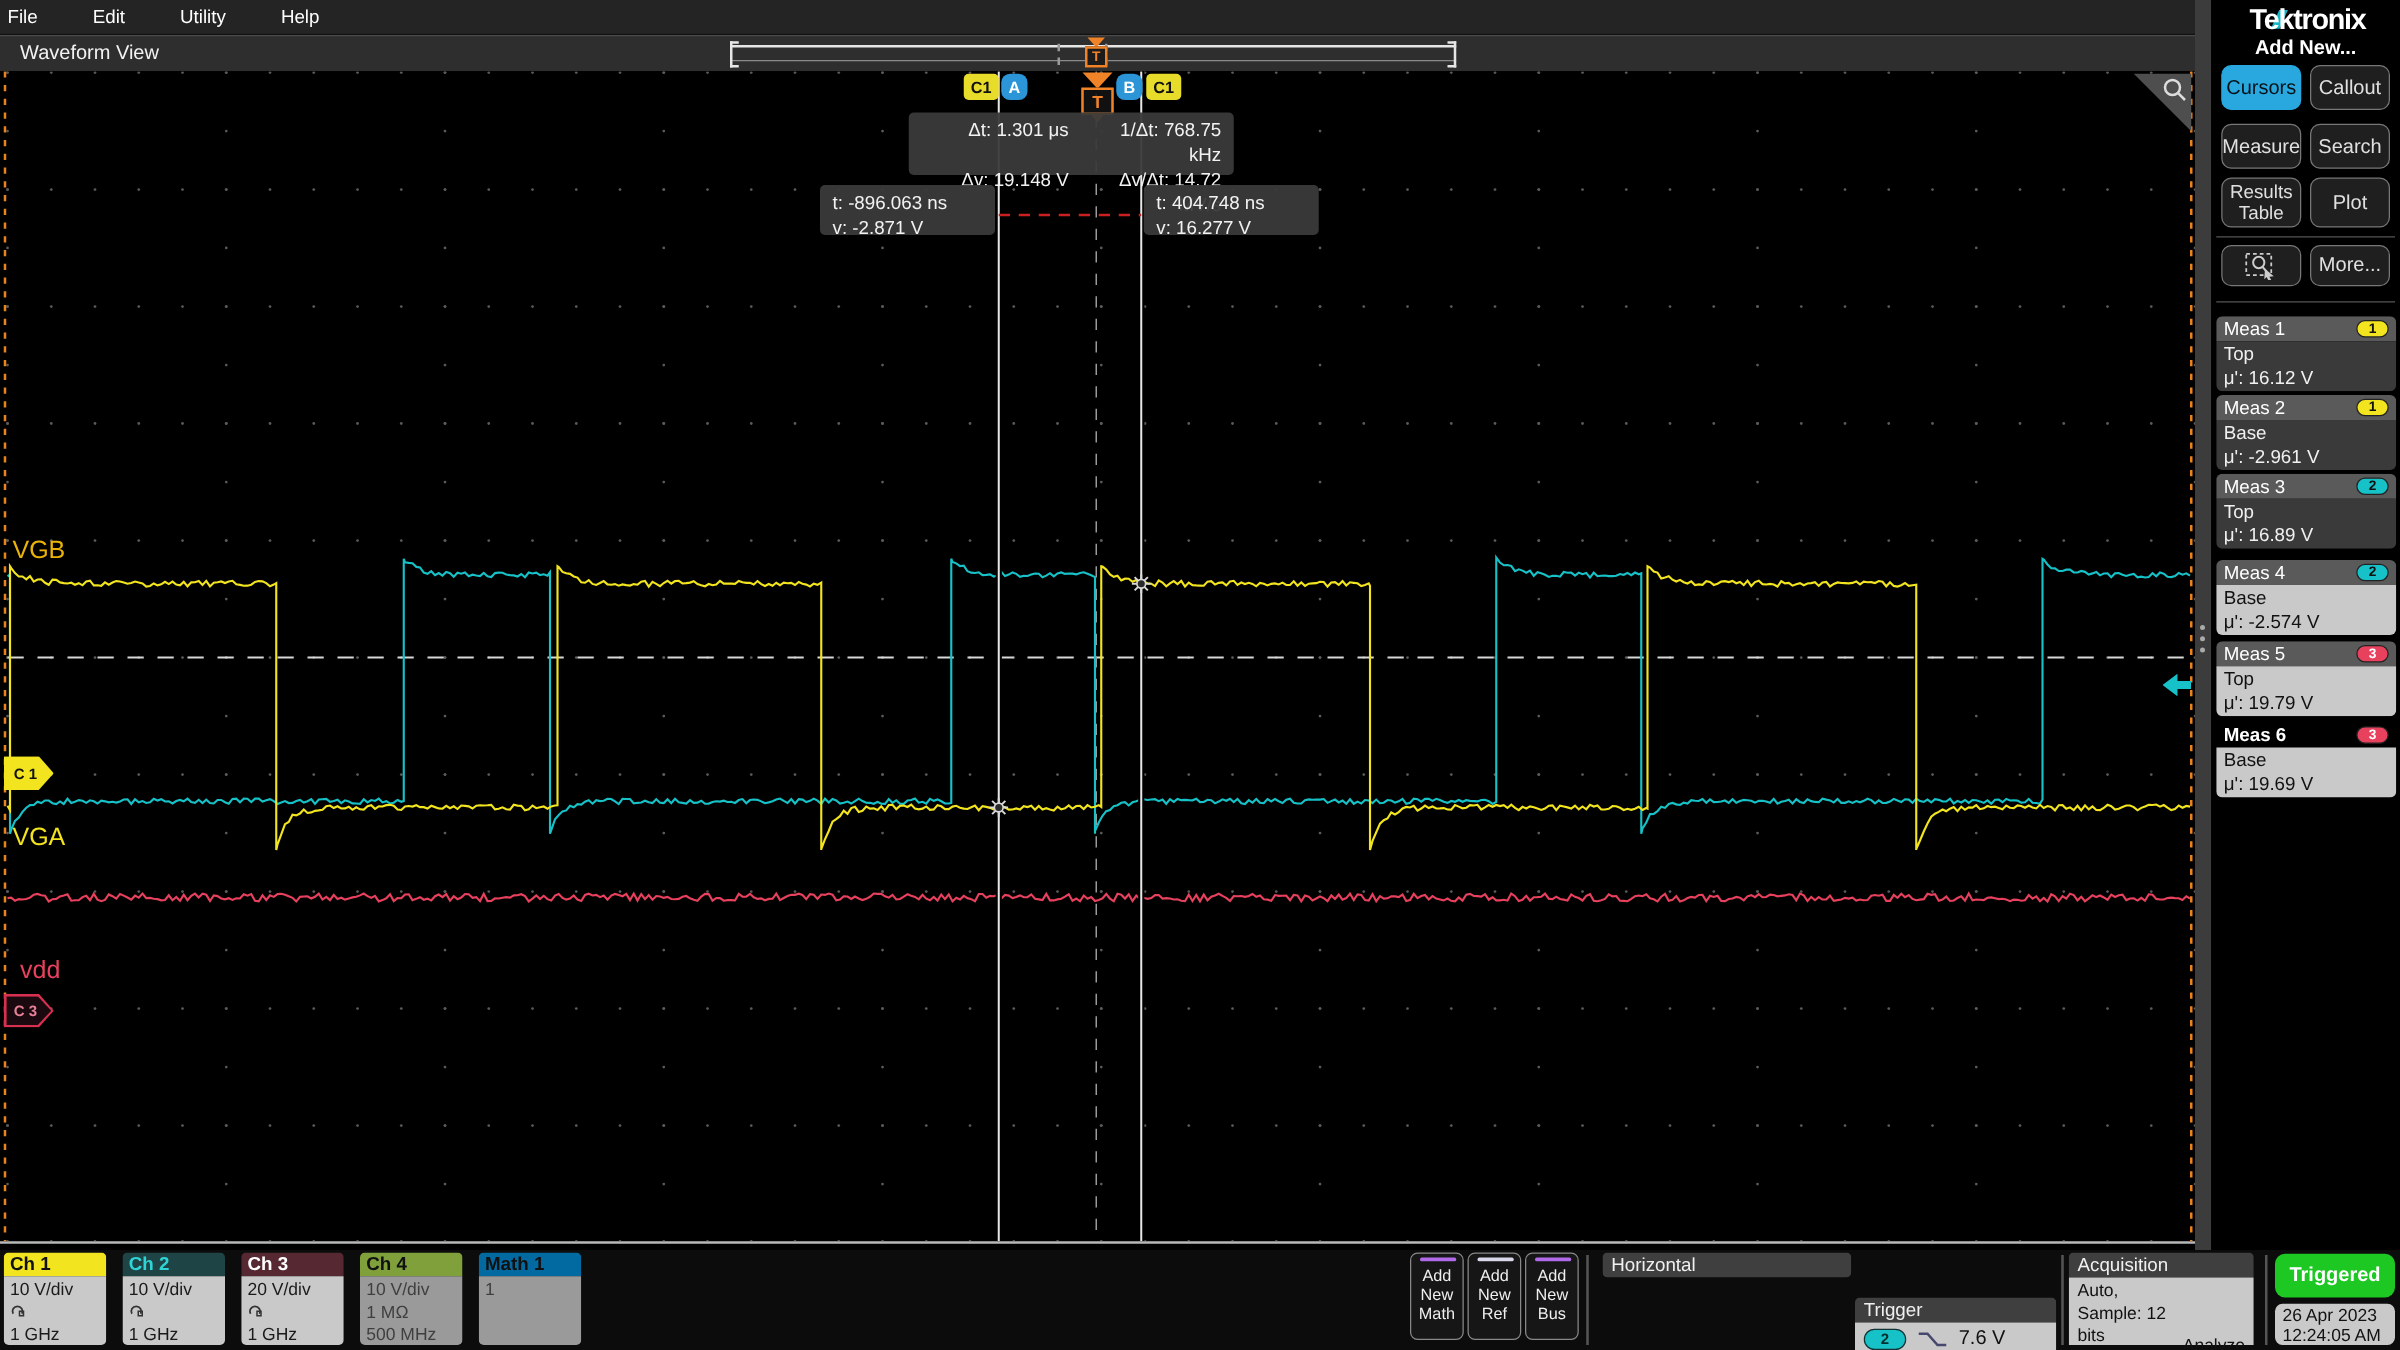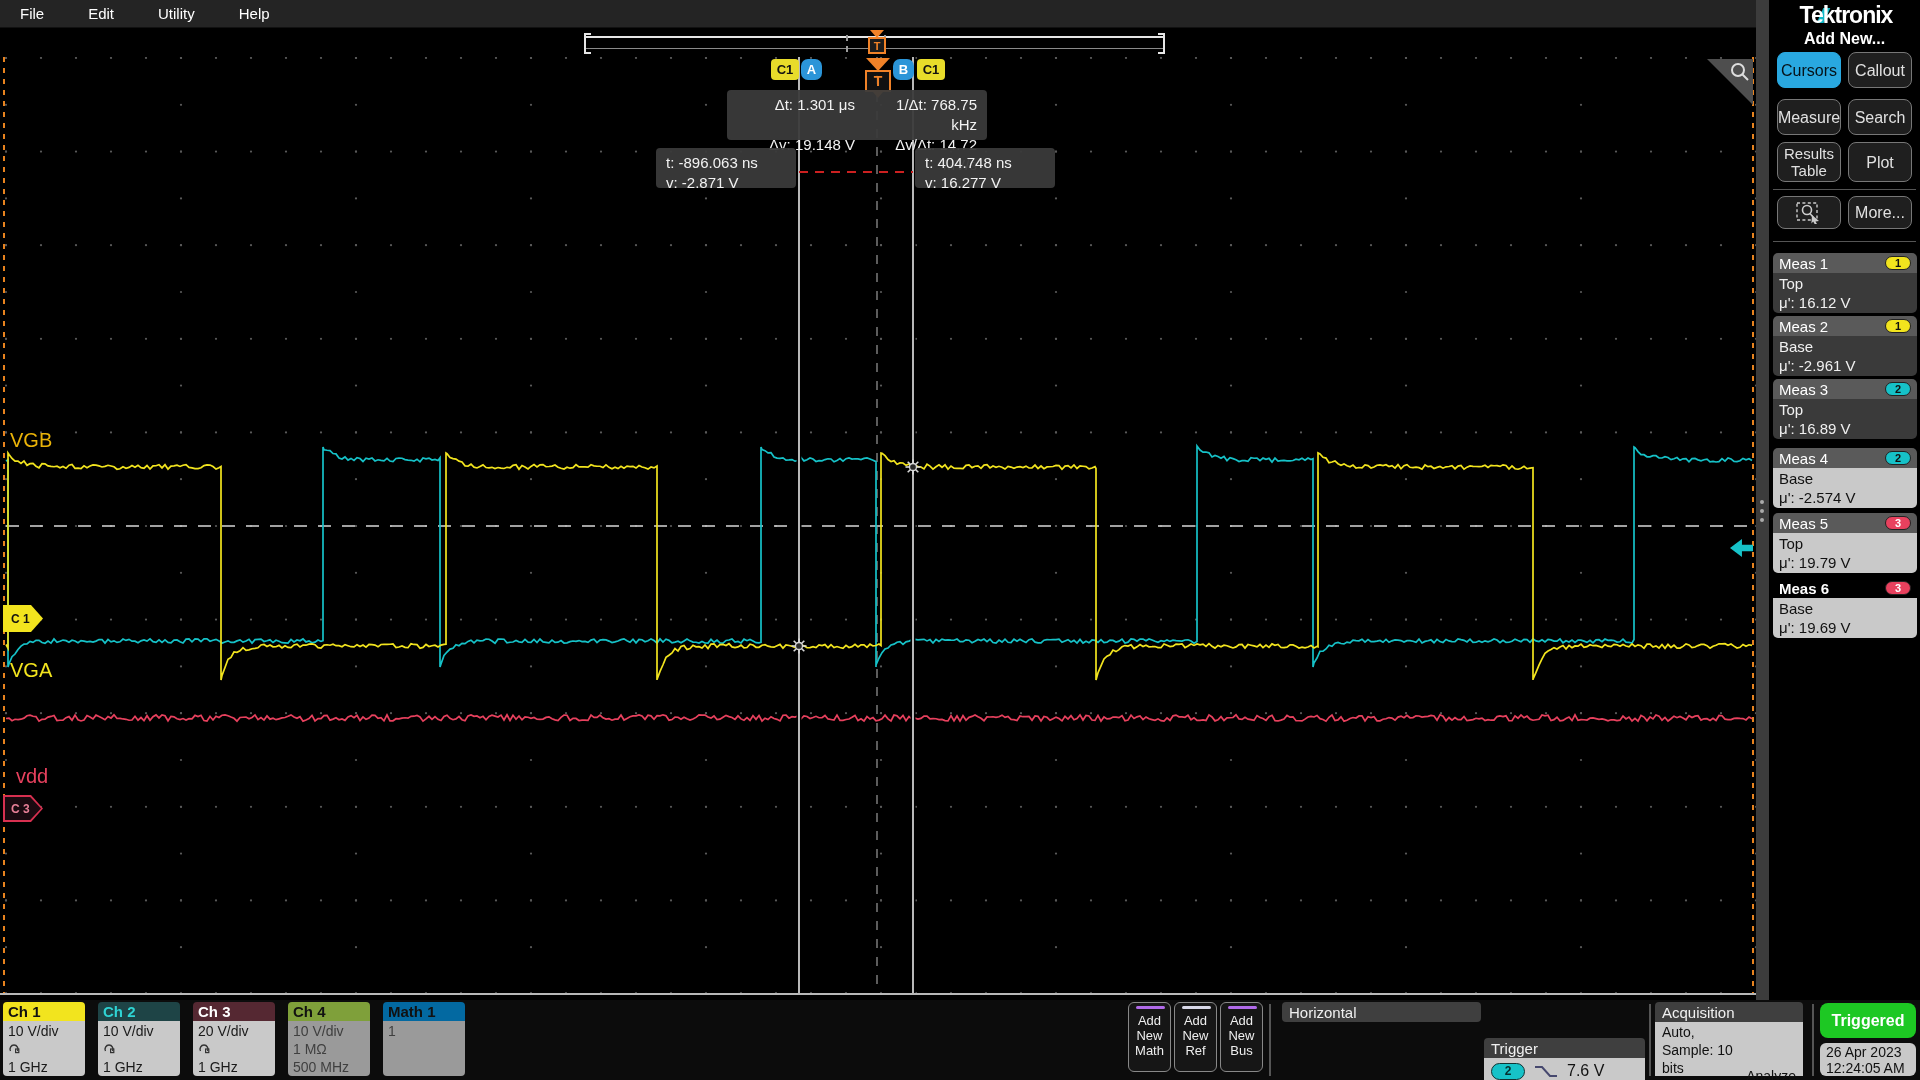--- a/index.html
+++ b/index.html
@@ -3,21 +3,21 @@
 <meta charset="utf-8">
 <style>
   * { margin:0; padding:0; box-sizing:border-box; }
   html,body { width:1920px; height:1080px; background:#000; overflow:hidden;
               font-family:"Liberation Sans","DejaVu Sans",sans-serif; }
   #app { position:relative; width:1920px; height:1080px; background:#000; }
 
   
   .menubar { position:absolute; left:0; top:0; width:1756px; height:28px;
              background:#242424; display:flex; align-items:center; gap:44px;
-             padding-left:20px; border-bottom:1px solid #111; }
+             padding-left:6px; border-bottom:1px solid #111; }
   .menubar .mitem { color:#fff; font-size:15px; cursor:default; }
 
   
   .viewstrip { position:absolute; left:0; top:28px; width:1756px; height:29px;
                background:#2e2e2e; border-top:1px solid #4a4a4a; }
   .viewtitle { position:absolute; left:16px; top:5px; color:#f2f2f2; font-size:16px; }
 
   
   .ruler { position:absolute; left:584px; top:33px; width:581px; height:21px; }
   .ruler .topline { position:absolute; left:0; top:3px; width:100%; height:2px; background:#e6e6e6; }
@@ -146,20 +146,23 @@
 
 <div id="app">
 
   <div class="menubar">
     <span class="mitem">File</span>
     <span class="mitem">Edit</span>
     <span class="mitem">Utility</span>
     <span class="mitem">Help</span>
   </div>
 
+  <div class="viewstrip">
+    <div class="viewtitle">Waveform View</div>
+  </div>
   <div class="ruler">
     <div class="topline"></div>
     <div class="midline"></div>
     <div class="brk l"></div>
     <div class="brk r"></div>
     <div class="cmark" style="left:262px;"></div>
     <div class="cmark" style="left:300px;"></div>
   </div>
   <div class="rtrig">
     <div class="tri"></div>
@@ -1207,21 +1210,21 @@
         </div>
       </div>
     </div>
 
     <div class="bsep" style="left:1649px;"></div>
 
     <div class="bpanel" style="left:1655px; width:148px;">
       <div class="phead">Acquisition</div>
       <div class="pbody" style="line-height:18px;">
         <div><span>Auto,</span><span style="float:right;margin-top:44px;">Analyze</span></div>
-        <div>Sample: 10 bits</div>
+        <div>Sample: 12 bits</div>
         <div>4.628 kAcqs</div>
       </div>
     </div>
 
     <div class="bsep" style="left:1812px;"></div>
 
     <div class="trigged">Triggered</div>
     <div class="datechip">
       <div>26 Apr 2023</div>
       <div>12:24:05 AM</div>

